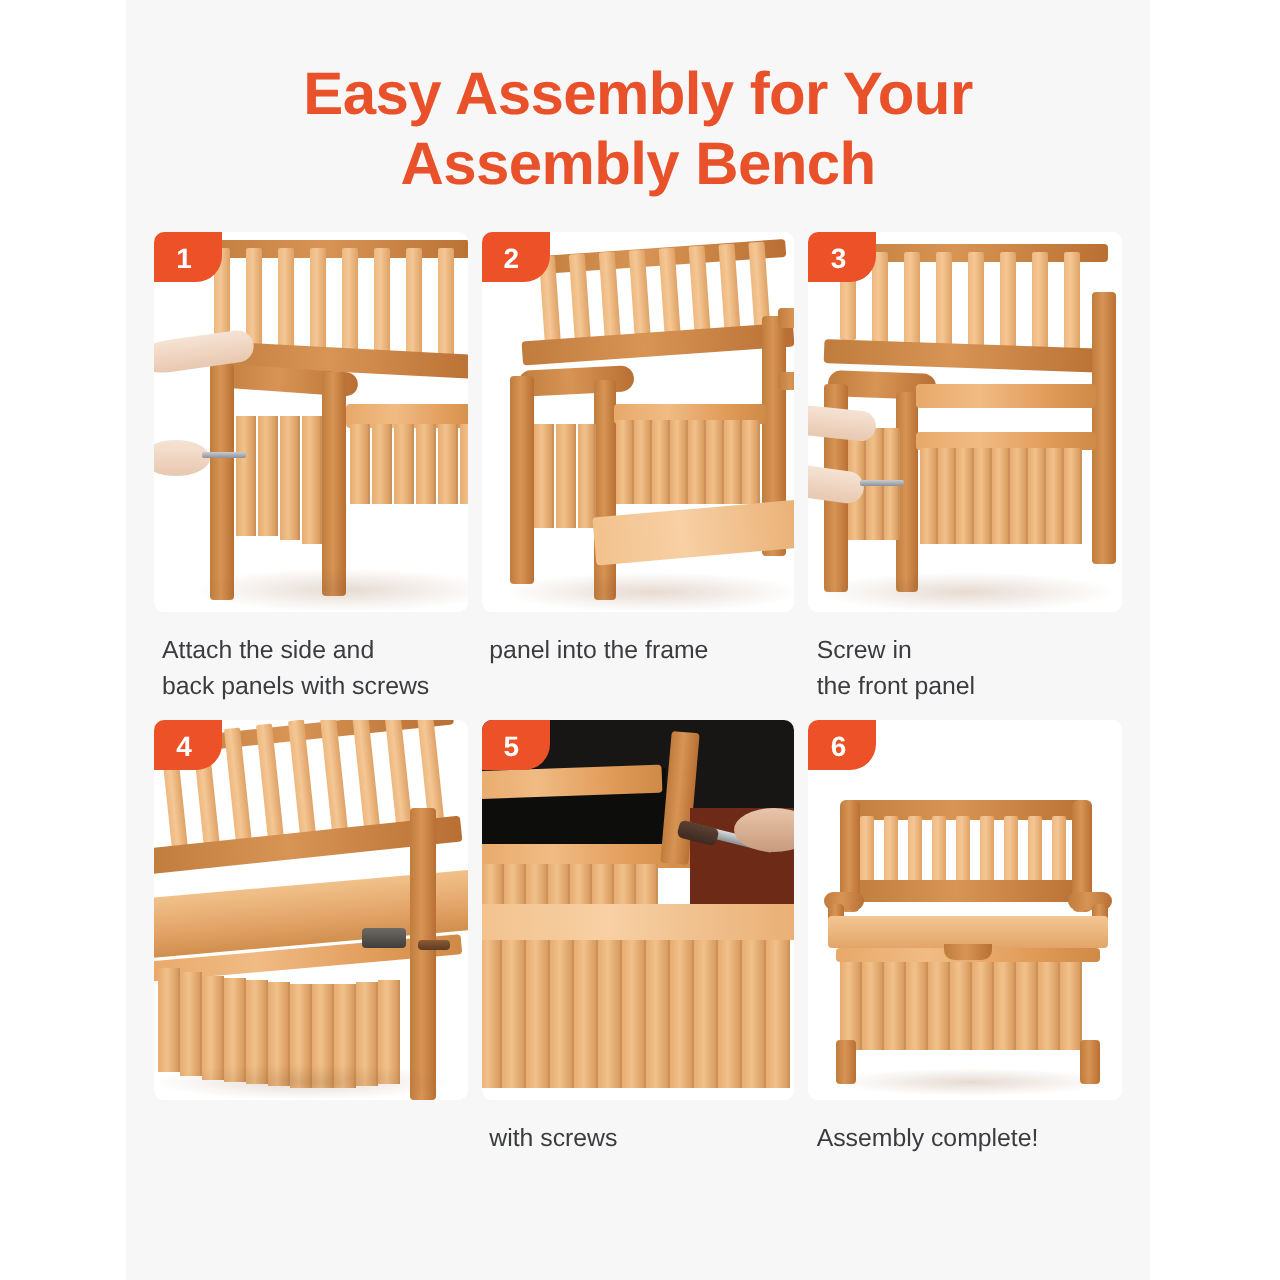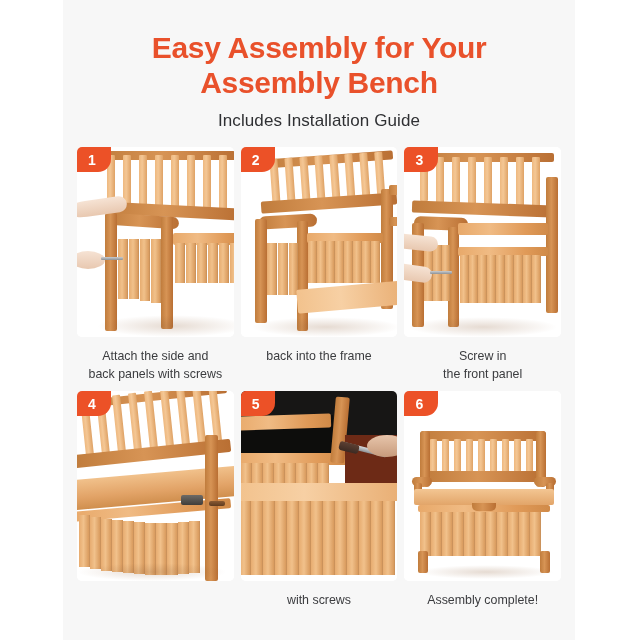--- a/index.html
+++ b/index.html
@@ -72,21 +72,21 @@
     font-size: 14px;
     font-weight: 600;
     display: flex;
     align-items: center;
     justify-content: center;
     z-index: 40;
     padding-right: 4px;
   }
   .caption {
     margin-top: 11px;
-    text-align: center;
+    text-align: left;
     color: #3b3c3f;
     font-size: 12.4px;
     line-height: 1.42;
     padding: 0 4px;
     min-height: 36px;
   }
 
   
   .scene { position: absolute; inset: 0; }
   .wood {
@@ -145,21 +145,20 @@
 <div class="page">
   <div class="content-bg"></div>
 
   <div class="inner">
 
     <div class="header">
       <div class="title">
         <div>Easy Assembly for Your</div>
         <div>Assembly Bench</div>
       </div>
-      <div class="subtitle">Includes Installation Guide</div>
     </div>
 
     <div class="grid">
 
       <div class="step">
         <div class="photo">
           <div class="whitebg"></div>
           <div class="scene">
 
             <div class="wood wood-dark" style="left:22px;top:4px;width:140px;height:9px;"></div>
@@ -244,21 +243,21 @@
 
             <div class="wood wood-light" style="left:56px;top:138px;width:110px;height:24px;transform:rotate(-5deg);"></div>
 
             <div class="wood wood-dark" style="left:148px;top:38px;width:16px;height:10px;"></div>
             <div class="wood wood-dark" style="left:148px;top:70px;width:14px;height:9px;"></div>
             <div class="shadow-soft" style="left:10px;bottom:0;width:150px;height:20px;"></div>
           </div>
           <div class="badge">2</div>
         </div>
         <div class="caption">
-          <div>back into the frame</div>
+          <div>panel into the frame</div>
         </div>
       </div>
 
       <div class="step">
         <div class="photo">
           <div class="whitebg"></div>
           <div class="scene">
             <div class="wood wood-dark" style="left:10px;top:6px;width:140px;height:9px;"></div>
             <div class="slat" style="left:16px;top:10px;height:44px;"></div>
             <div class="slat" style="left:32px;top:10px;height:46px;"></div>

